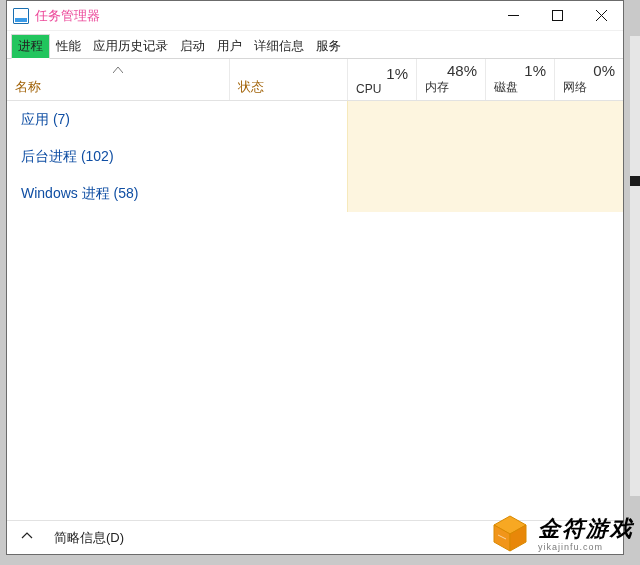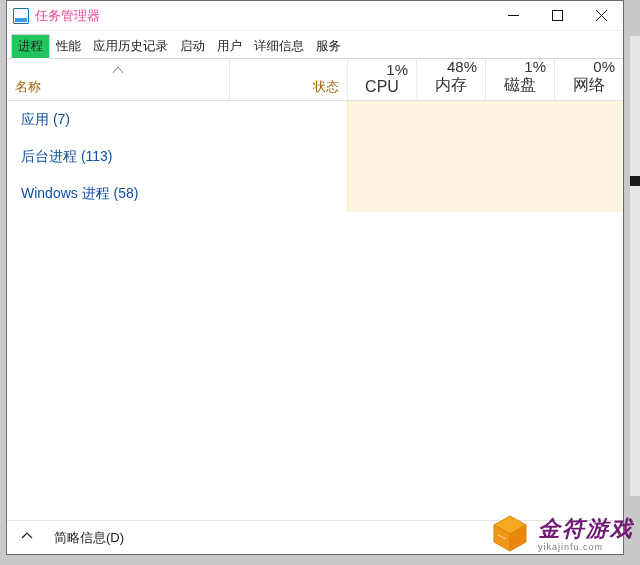--- a/index.html
+++ b/index.html
@@ -97,39 +97,39 @@
     flex: 1;
     overflow: hidden;
   }
 
   .header-row, .data-row, .group-row {
     display: flex;
     align-items: stretch;
   }
 
   .col-name   { flex: 0 0 222px; }
-  .col-status { flex: 0 0 118px; align-items: flex-end; }
+  .col-status { flex: 0 0 118px; }
   .col-m      { flex: 0 0 69px; text-align: right; }
   .col-sep    { border-left: 1px solid #eaeaea; }
 
   .header-row {
     height: 42px;
     border-bottom: 1px solid #e2e2e2;
     font-size: 12px;
   }
   .header-cell {
     display: flex;
     flex-direction: column;
     justify-content: flex-end;
     padding: 0 8px 4px 8px;
     position: relative;
     color: #333;
   }
   .header-cell.metric .pct { font-size: 15px; text-align: right; color: #333; }
-  .header-cell.metric .lbl { font-size: 16px; text-align: center; color: #333; }
+  .header-cell.metric .lbl { font-size: 12px; text-align: left; color: #333; }
   .header-cell .lbl-left { font-size: 13px; color: #a16207; }
   .sort-caret {
     position: absolute;
     top: 3px; left: 50%; transform: translateX(-50%);
   }
   .sort-caret svg { width: 10px; height: 6px; }
 
   .body {
     flex: 1;
     position: relative;
@@ -169,21 +169,21 @@
     position: absolute;
     right: 6px;
     bottom: 12px;
     z-index: 5;
     display: flex;
     align-items: center;
     gap: 8px;
     pointer-events: none;
   }
   .watermark .cube { width: 40px; height: 40px; }
-  .watermark .txt1 { font-size: 22px; font-weight: 800; color: #701a75; letter-spacing: 2px; font-style: italic; }
+  .watermark .txt1 { font-size: 22px; font-weight: 800; color: #000000; letter-spacing: 2px; font-style: italic; }
   .watermark .txt2 { font-size: 9px; color: #7a7a7a; letter-spacing: 1px; margin-top: -2px; }
 </style>
 </head>
 <body>
 
 <div class="bg-right-strip"></div>
 
 <div class="window">
 
   <div class="titlebar">
@@ -251,21 +251,21 @@
       </div>
     </div>
 
     <div class="body">
       <div class="group-row">
         <span class="gname col-name">应用 (7)</span>
         <span class="col-status"></span>
         <span class="gmetrics"></span>
       </div>
       <div class="group-row">
-        <span class="gname col-name">后台进程 (113)</span>
+        <span class="gname col-name">后台进程 (102)</span>
         <span class="col-status"></span>
         <span class="gmetrics"></span>
       </div>
       <div class="group-row">
         <span class="gname col-name">Windows 进程 (58)</span>
         <span class="col-status"></span>
         <span class="gmetrics"></span>
       </div>
     </div>
 

